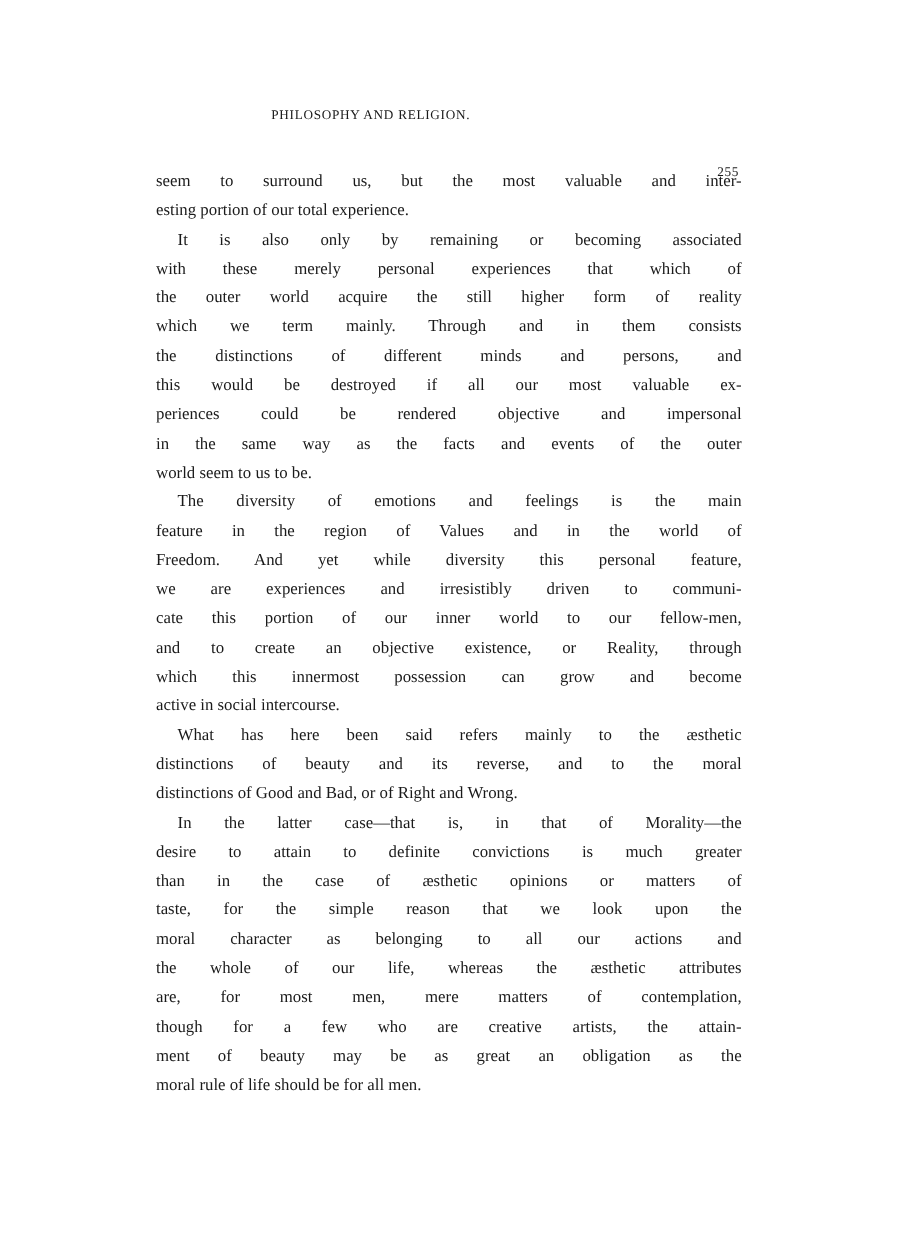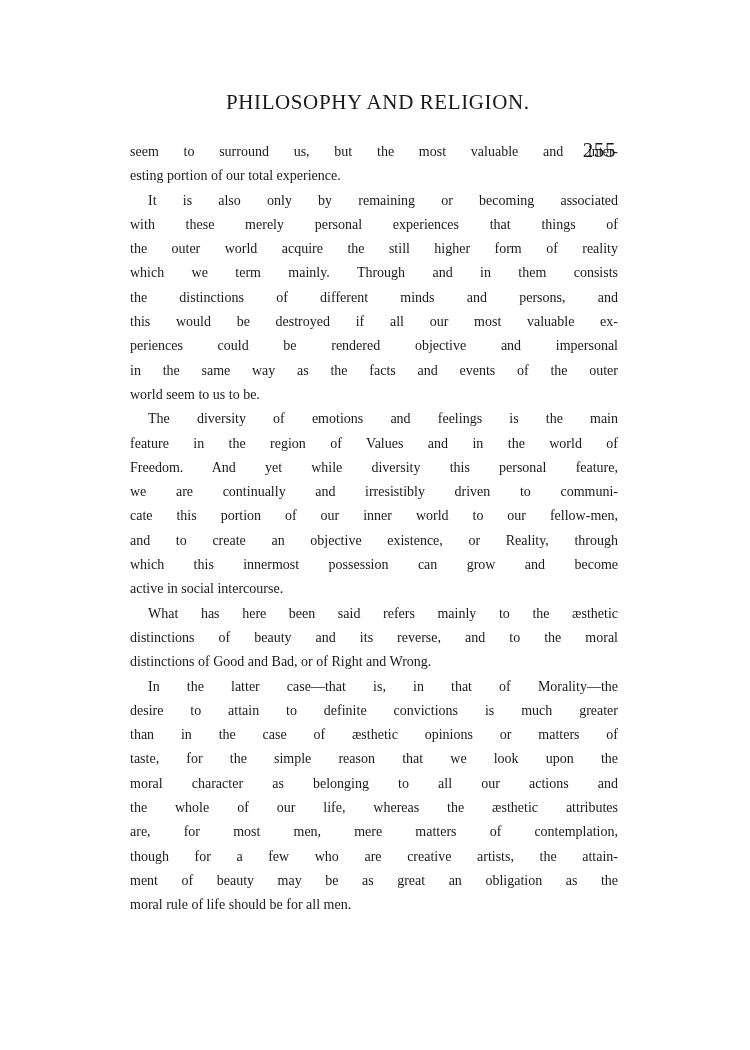--- a/index.html
+++ b/index.html
@@ -17,21 +17,21 @@
     }
     .page {
       position: absolute;
       left: 130px;
       top: 88px;
       width: 488px;
     }
     .running-head {
       position: relative;
       height: 30px;
-      font-size: 21px;
+      font-size: 11px;
       letter-spacing: 0.6px;
       margin-bottom: 22px;
     }
     .running-title {
       position: absolute;
       left: 96px;
       top: 2px;
       white-space: nowrap;
     }
     .page-number {
@@ -67,35 +67,35 @@
 
   <div class="body-text">
 
     <div class="paragraph">
       <span class="line">seem to surround us, but the most valuable and inter-</span>
       <span class="line last">esting portion of our total experience.</span>
     </div>
 
     <div class="paragraph">
       <span class="line indent">It is also only by remaining or becoming associated</span>
-      <span class="line">with these merely personal experiences that things of</span>
+      <span class="line">with these merely personal experiences that which of</span>
       <span class="line">the outer world acquire the still higher form of reality</span>
       <span class="line">which we term mainly.  Through and in them consists</span>
       <span class="line">the distinctions of different minds and persons, and</span>
       <span class="line">this would be destroyed if all our most valuable ex-</span>
       <span class="line">periences could be rendered objective and impersonal</span>
       <span class="line">in the same way as the facts and events of the outer</span>
       <span class="line last">world seem to us to be.</span>
     </div>
 
     <div class="paragraph">
       <span class="line indent">The diversity of emotions and feelings is the main</span>
       <span class="line">feature in the region of Values and in the world of</span>
       <span class="line">Freedom.  And yet while diversity this personal feature,</span>
-      <span class="line">we are continually and irresistibly driven to communi-</span>
+      <span class="line">we are experiences and irresistibly driven to communi-</span>
       <span class="line">cate this portion of our inner world to our fellow-men,</span>
       <span class="line">and to create an objective existence, or Reality, through</span>
       <span class="line">which this innermost possession can grow and become</span>
       <span class="line last">active in social intercourse.</span>
     </div>
 
     <div class="paragraph">
       <span class="line indent">What has here been said refers mainly to the æsthetic</span>
       <span class="line">distinctions of beauty and its reverse, and to the moral</span>
       <span class="line last">distinctions of Good and Bad, or of Right and Wrong.</span>

